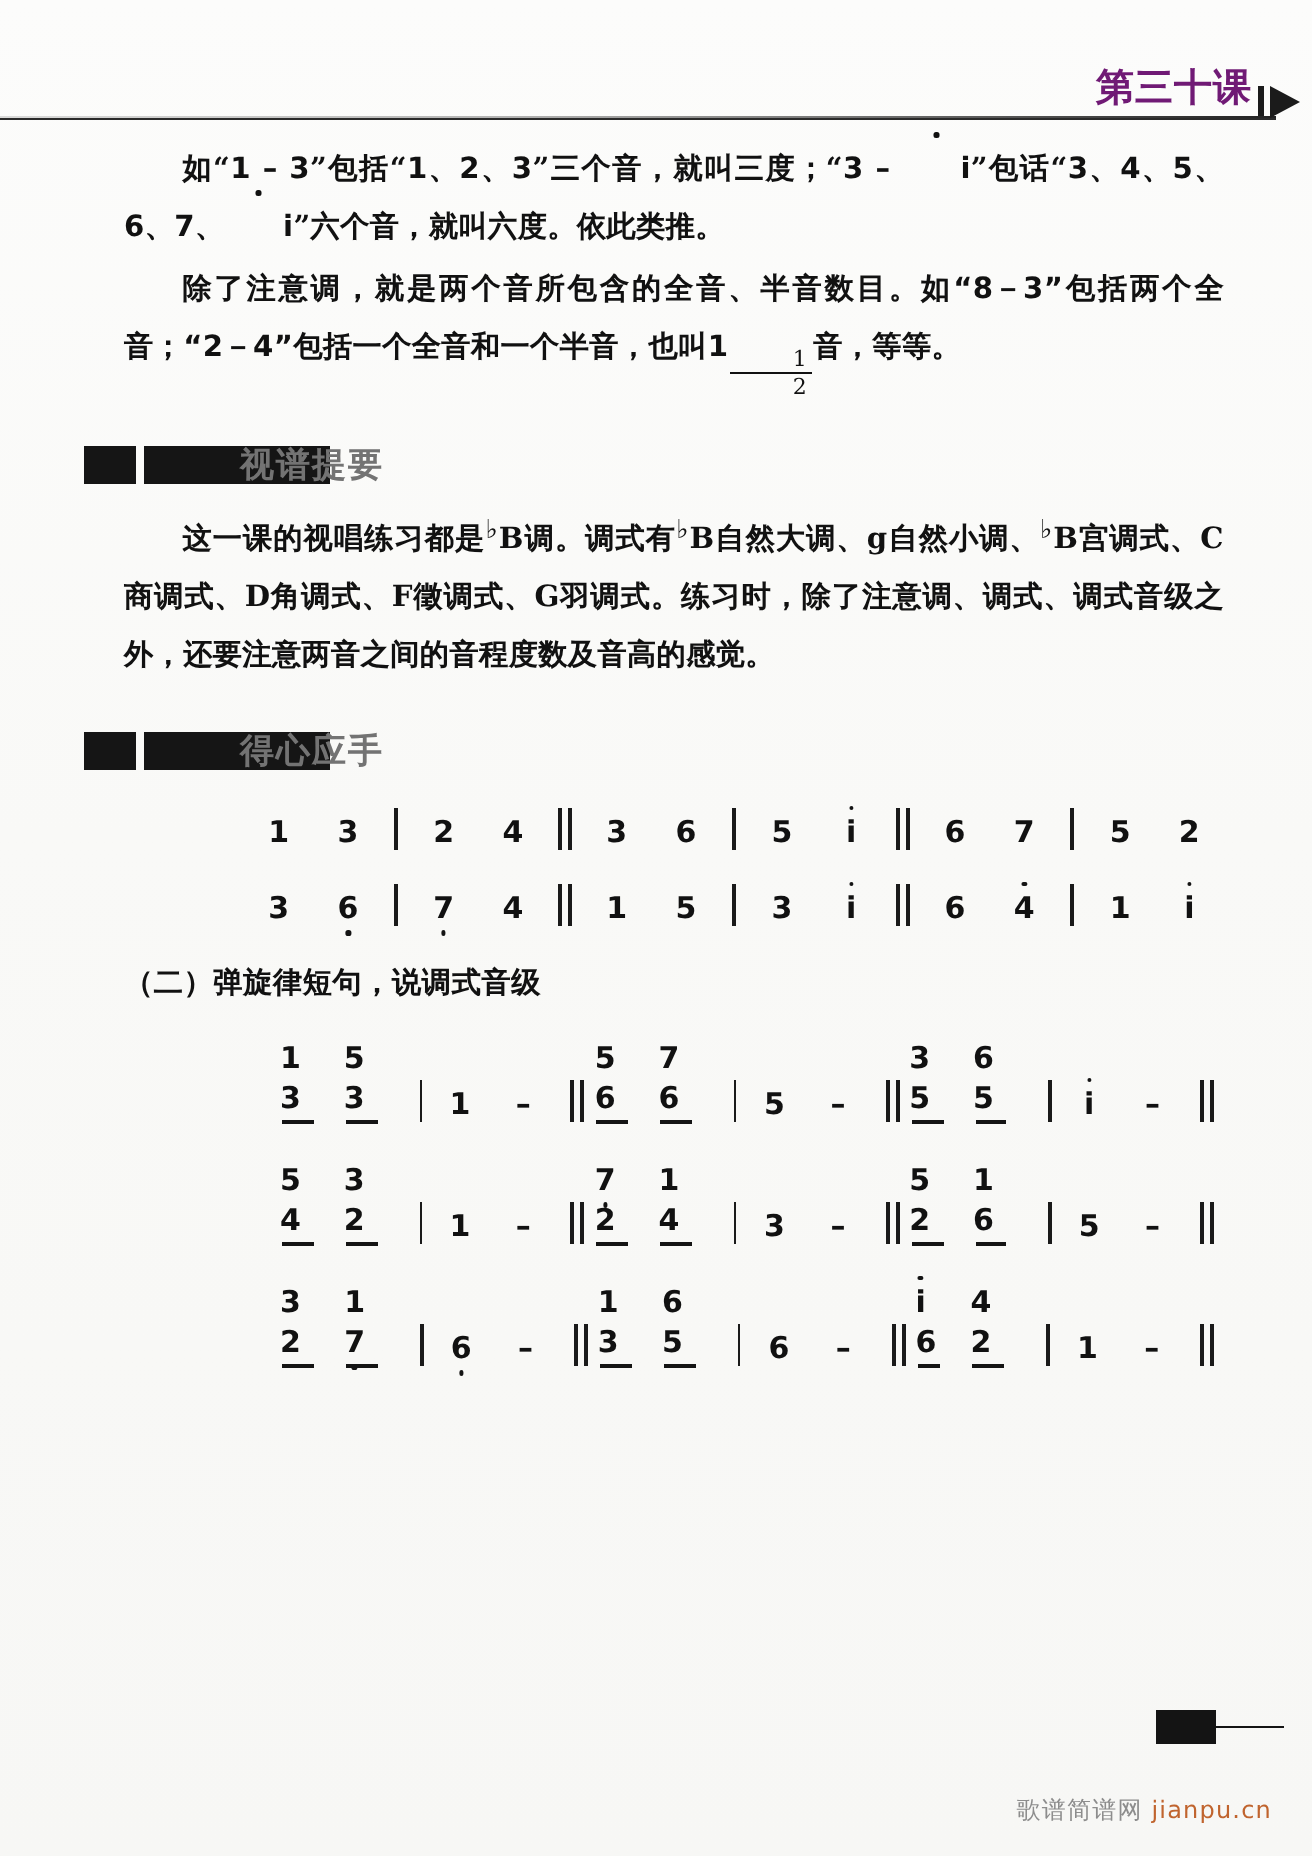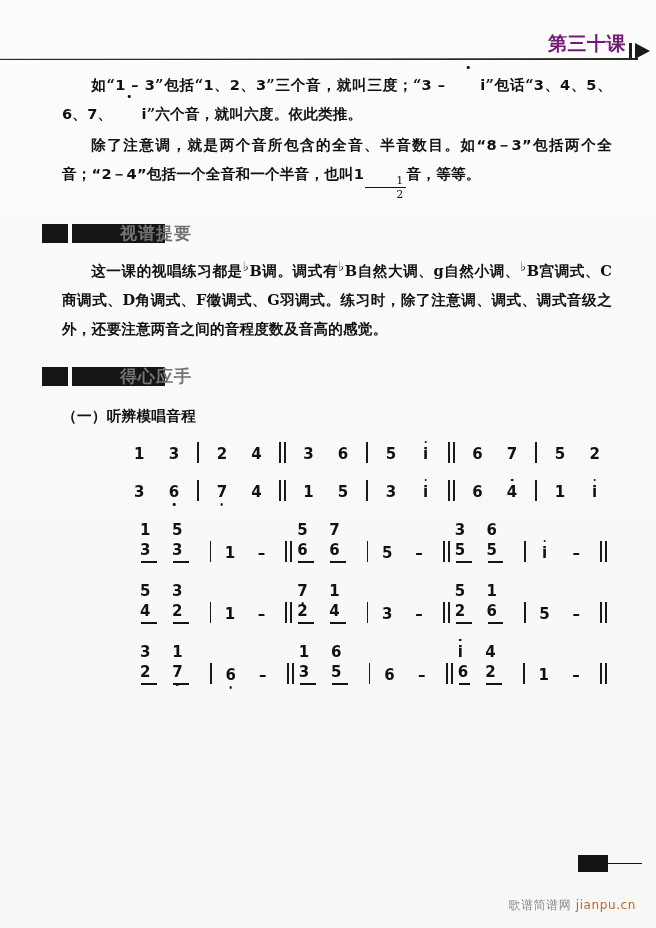--- a/index.html
+++ b/index.html
@@ -319,21 +319,20 @@
   <p class="para indent">
     <span>这一课的视唱练习都是</span><span class="flat">♭</span><span>B调。调式有</span><span class="flat">♭</span><span>B自然大调、g自然小调、</span><span class="flat">♭</span><span>B宫调式、C商调式、D角调式、F徵调式、G羽调式。练习时，除了注意调、调式、调式音级之外，还要注意两音之间的音程度数及音高的感觉。</span>
   </p>
 
   <div class="sec-head">
     <div class="blk-sm"></div>
     <div class="blk-lg"></div>
     <div class="sec-title">得心应手</div>
   </div>
 
-  <p class="ex-title">（一）听辨模唱音程</p>
 
   <div class="stave row-intervals" id="ivrow1">
       <span class="n-cell iv">1</span>
       <span class="n-cell iv">3</span>
       <span class="barline thin"></span>
       <span class="n-cell iv">2</span>
       <span class="n-cell iv">4</span>
       <span class="dblbar"></span>
       <span class="n-cell iv">3</span>
       <span class="n-cell iv">6</span>
@@ -360,20 +359,21 @@
       <span class="n-cell iv">3</span>
       <span class="n-cell iv oct-up">i</span>
       <span class="dblbar"></span>
       <span class="n-cell iv">6</span>
       <span class="n-cell iv oct-up">4</span>
       <span class="barline thin"></span>
       <span class="n-cell iv">1</span>
       <span class="n-cell iv oct-up">i</span>
     </div>
 
+  <p class="ex-title">（二）弹旋律短句，说调式音级</p>
 
   <div id="melody-lines">
       <div class="stave row-melody">
         <span class="beam grp"><span class="n-cell">1</span><span class="n-cell">3</span></span>
         <span class="beam grp"><span class="n-cell">5</span><span class="n-cell">3</span></span>
         <span class="barline thin"></span>
         <span class="n-cell m-note">1</span>
         <span class="n-cell m-dash dash">–</span>
         <span class="dblbar"></span>
         <span class="beam grp"><span class="n-cell">5</span><span class="n-cell">6</span></span>

